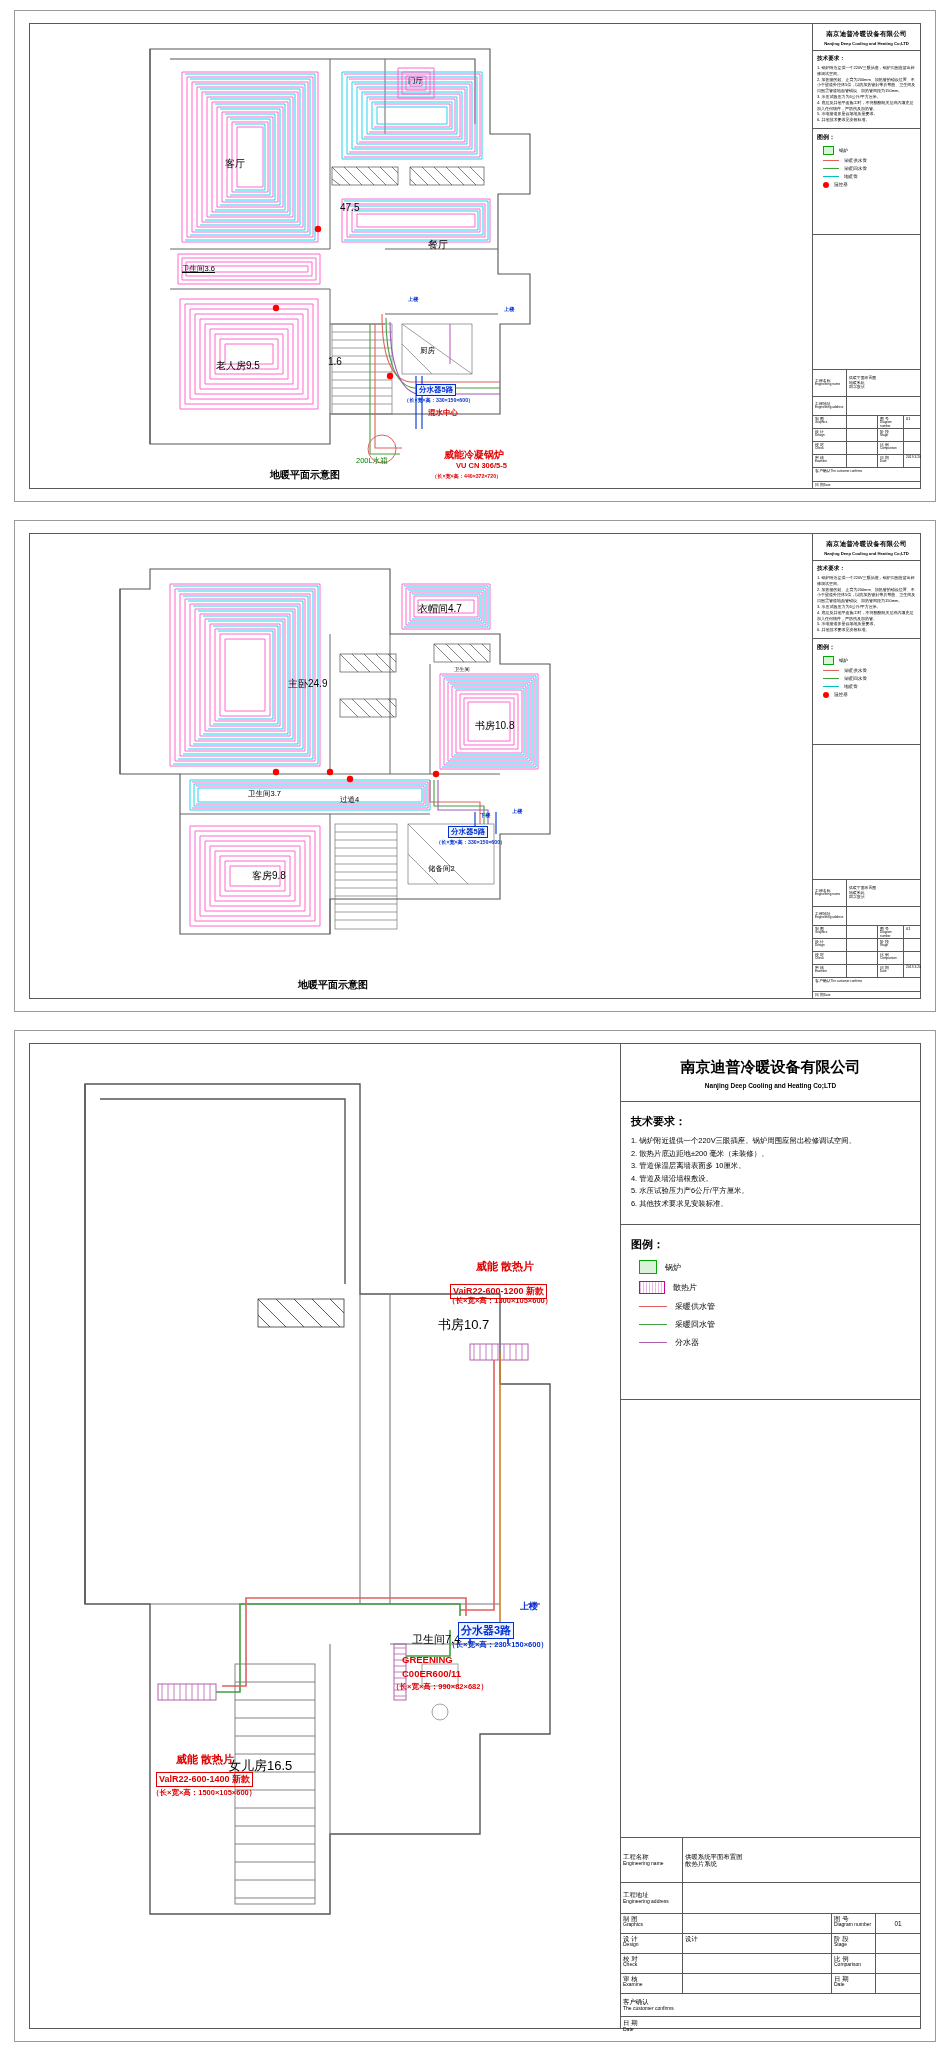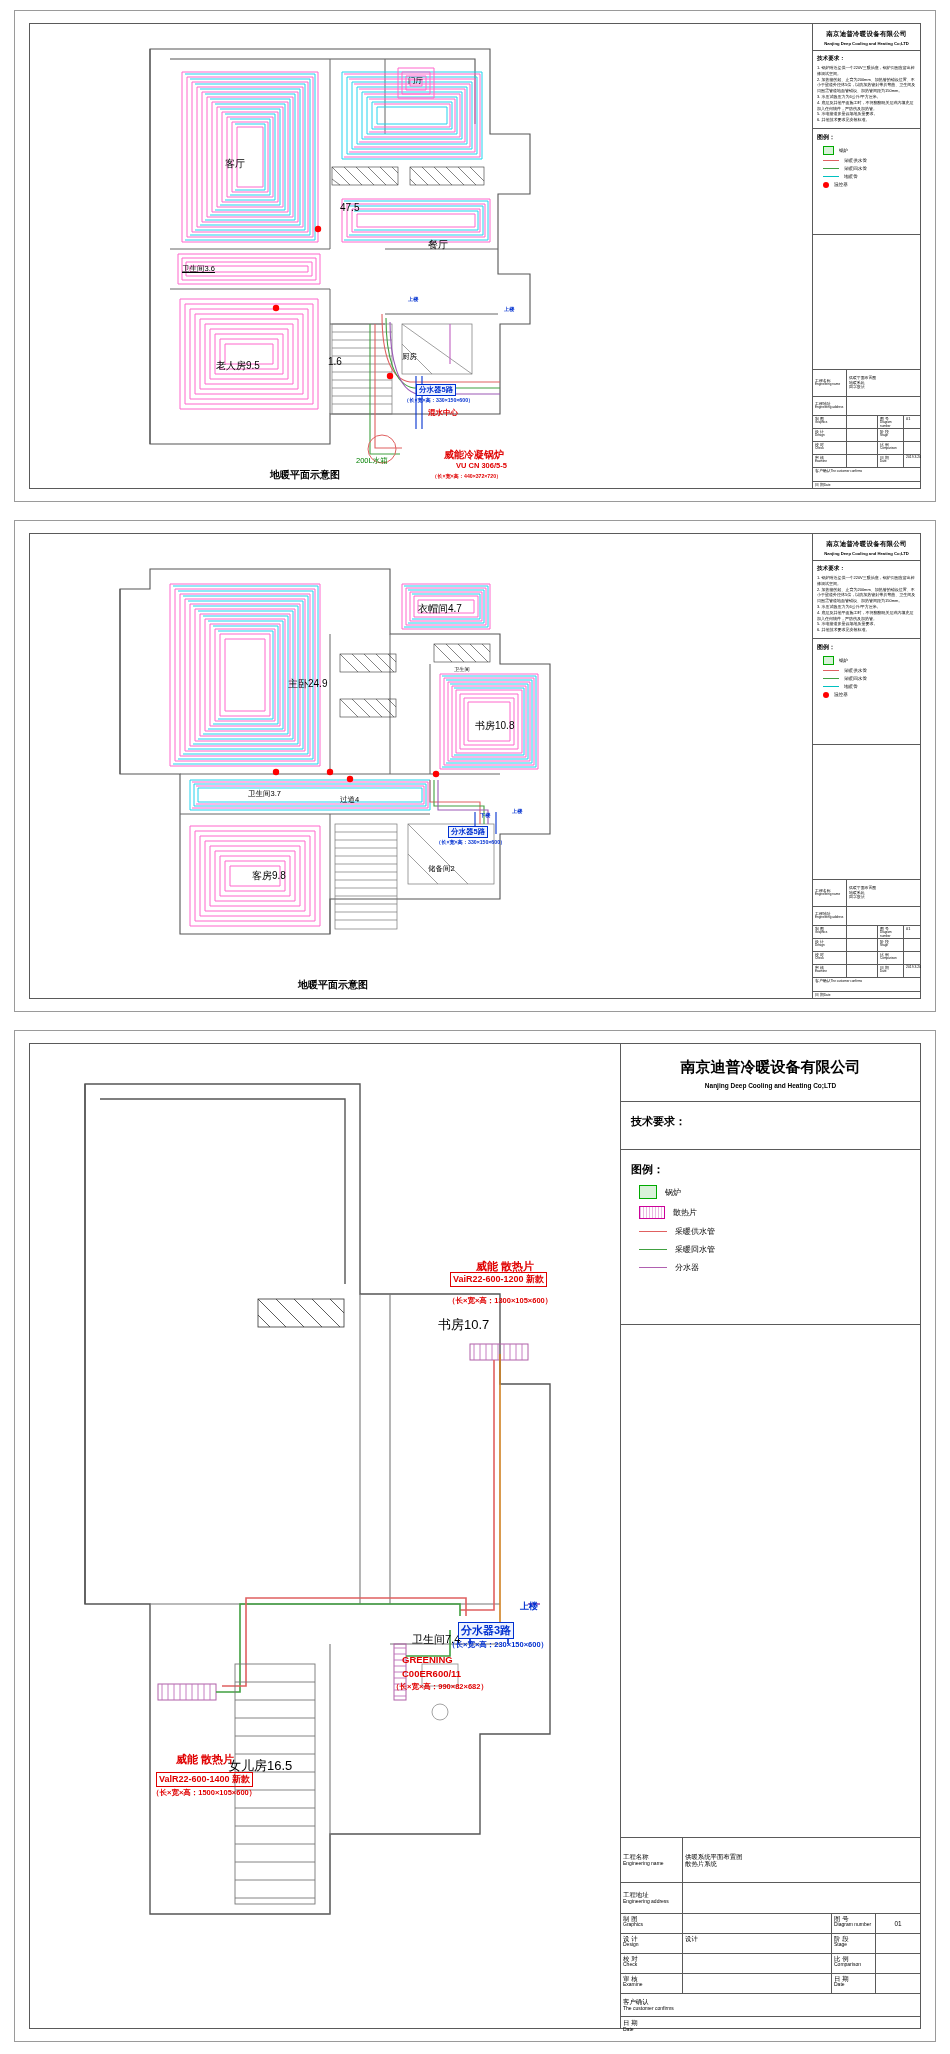--- a/index.html
+++ b/index.html
@@ -225,21 +225,21 @@
 
         <div class="cap" style="left:240px;top:444px;">地暖平面示意图</div>
 
         <div class="lbl big" style="left:195px;top:133px;">客厅</div>
         <div class="lbl big" style="left:310px;top:178px;text-align:center;">47.5</div>
         <div class="lbl big" style="left:398px;top:214px;">餐厅</div>
         <div class="lbl" style="left:378px;top:52px;">门厅</div>
         <div class="lbl" style="left:152px;top:240px;text-decoration:underline;">卫生间3.6</div>
         <div class="lbl big" style="left:186px;top:335px;">老人房9.5</div>
         <div class="lbl big" style="left:298px;top:332px;">1.6</div>
-        <div class="lbl" style="left:372px;top:322px;margin-top:6px;">厨房</div>
+        <div class="lbl" style="left:390px;top:322px;">厨房</div>
 
         <div class="lbl blue sm" style="left:378px;top:272px;">上楼</div>
         <div class="lbl blue sm" style="left:474px;top:282px;">上楼</div>
         <div class="lbl blue box-blue" style="left:386px;top:360px;">分水器5路</div>
         <div class="lbl blue sm" style="left:374px;top:373px;">（长×宽×高：330×150×600）</div>
         <div class="lbl red" style="left:398px;top:384px;">混水中心</div>
         <div class="lbl green" style="left:326px;top:432px;">200L水箱</div>
         <div class="lbl red big" style="left:414px;top:424px;">威能冷凝锅炉</div>
         <div class="lbl red" style="left:426px;top:437px;">VU CN 306/5-5</div>
         <div class="lbl red sm" style="left:402px;top:449px;">（长×宽×高：440×372×720）</div>
@@ -691,21 +691,21 @@
             <rect x="392" y="620" width="36" height="22"></rect>
             <circle cx="410" cy="668" r="8"></circle>
           </g>
         </svg>
 
         <div class="lbl" style="left:408px;top:272px;font-size:13px;">书房10.7</div>
         <div class="lbl" style="left:198px;top:682px;font-size:13px;margin-top:31px;">女儿房16.5</div>
         <div class="lbl" style="left:382px;top:588px;font-size:11px;">卫生间7.4</div>
 
         <div class="lbl red" style="left:446px;top:215px;font-size:11px;">威能 散热片</div>
-        <div class="lbl red box-red" style="left:420px;top:228px;font-size:9px;">VaiR22-600-1200 新款</div>
+        <div class="lbl red box-red" style="left:420px;top:240px;font-size:9px;">VaiR22-600-1200 新款</div>
         <div class="lbl red" style="left:418px;top:252px;font-size:7.5px;">（长×宽×高：1300×105×600）</div>
 
         <div class="lbl blue" style="left:490px;top:556px;font-size:9px;">上楼</div>
         <div class="lbl blue box-blue" style="left:428px;top:578px;font-size:11px;">分水器3路</div>
         <div class="lbl blue" style="left:418px;top:596px;font-size:7.5px;">（长×宽×高：230×150×600）</div>
 
         <div class="lbl red" style="left:372px;top:610px;font-size:9.5px;">GREENING</div>
         <div class="lbl red" style="left:372px;top:624px;font-size:9.5px;">C00ER600/11</div>
         <div class="lbl red" style="left:362px;top:638px;font-size:7.5px;">（长×宽×高：990×82×682）</div>
 
@@ -715,20 +715,26 @@
       </div>
 
       <div class="titleblock" style="width:300px;">
         <div class="tb-company" style="padding:14px 8px 12px;border-bottom:1px solid #5a5a5a;">
           <div class="page3-title">南京迪普冷暖设备有限公司</div>
           <div class="page3-sub" style="margin-top:5px;">Nanjing Deep Cooling and Heating Co;LTD</div>
         </div>
 
         <div class="tb-sec tech3" style="padding:12px 10px 14px;">
           <h4>技术要求：</h4>
+          <p style="white-space:pre-line;">1. 锅炉附近提供一个220V三眼插座。锅炉周围应留出检修调试空间。
+2. 散热片底边距地±200 毫米（未装修）。
+3. 管道保温层离墙表面多 10厘米。
+4. 管道及墙沿墙根敷设。
+5. 水压试验压力产6公斤/平方厘米。
+6. 其他技术要求见安装标准。</p>
         </div>
 
         <div class="tb-sec legend3" style="padding:12px 10px;height:150px;">
           <h4>图例：</h4>
           <div class="legend-row">
               <span class="lg-swatch"></span>
               <span>锅炉</span>
             </div>
           <div class="legend-row">
               <span class="lg-rad"></span>

